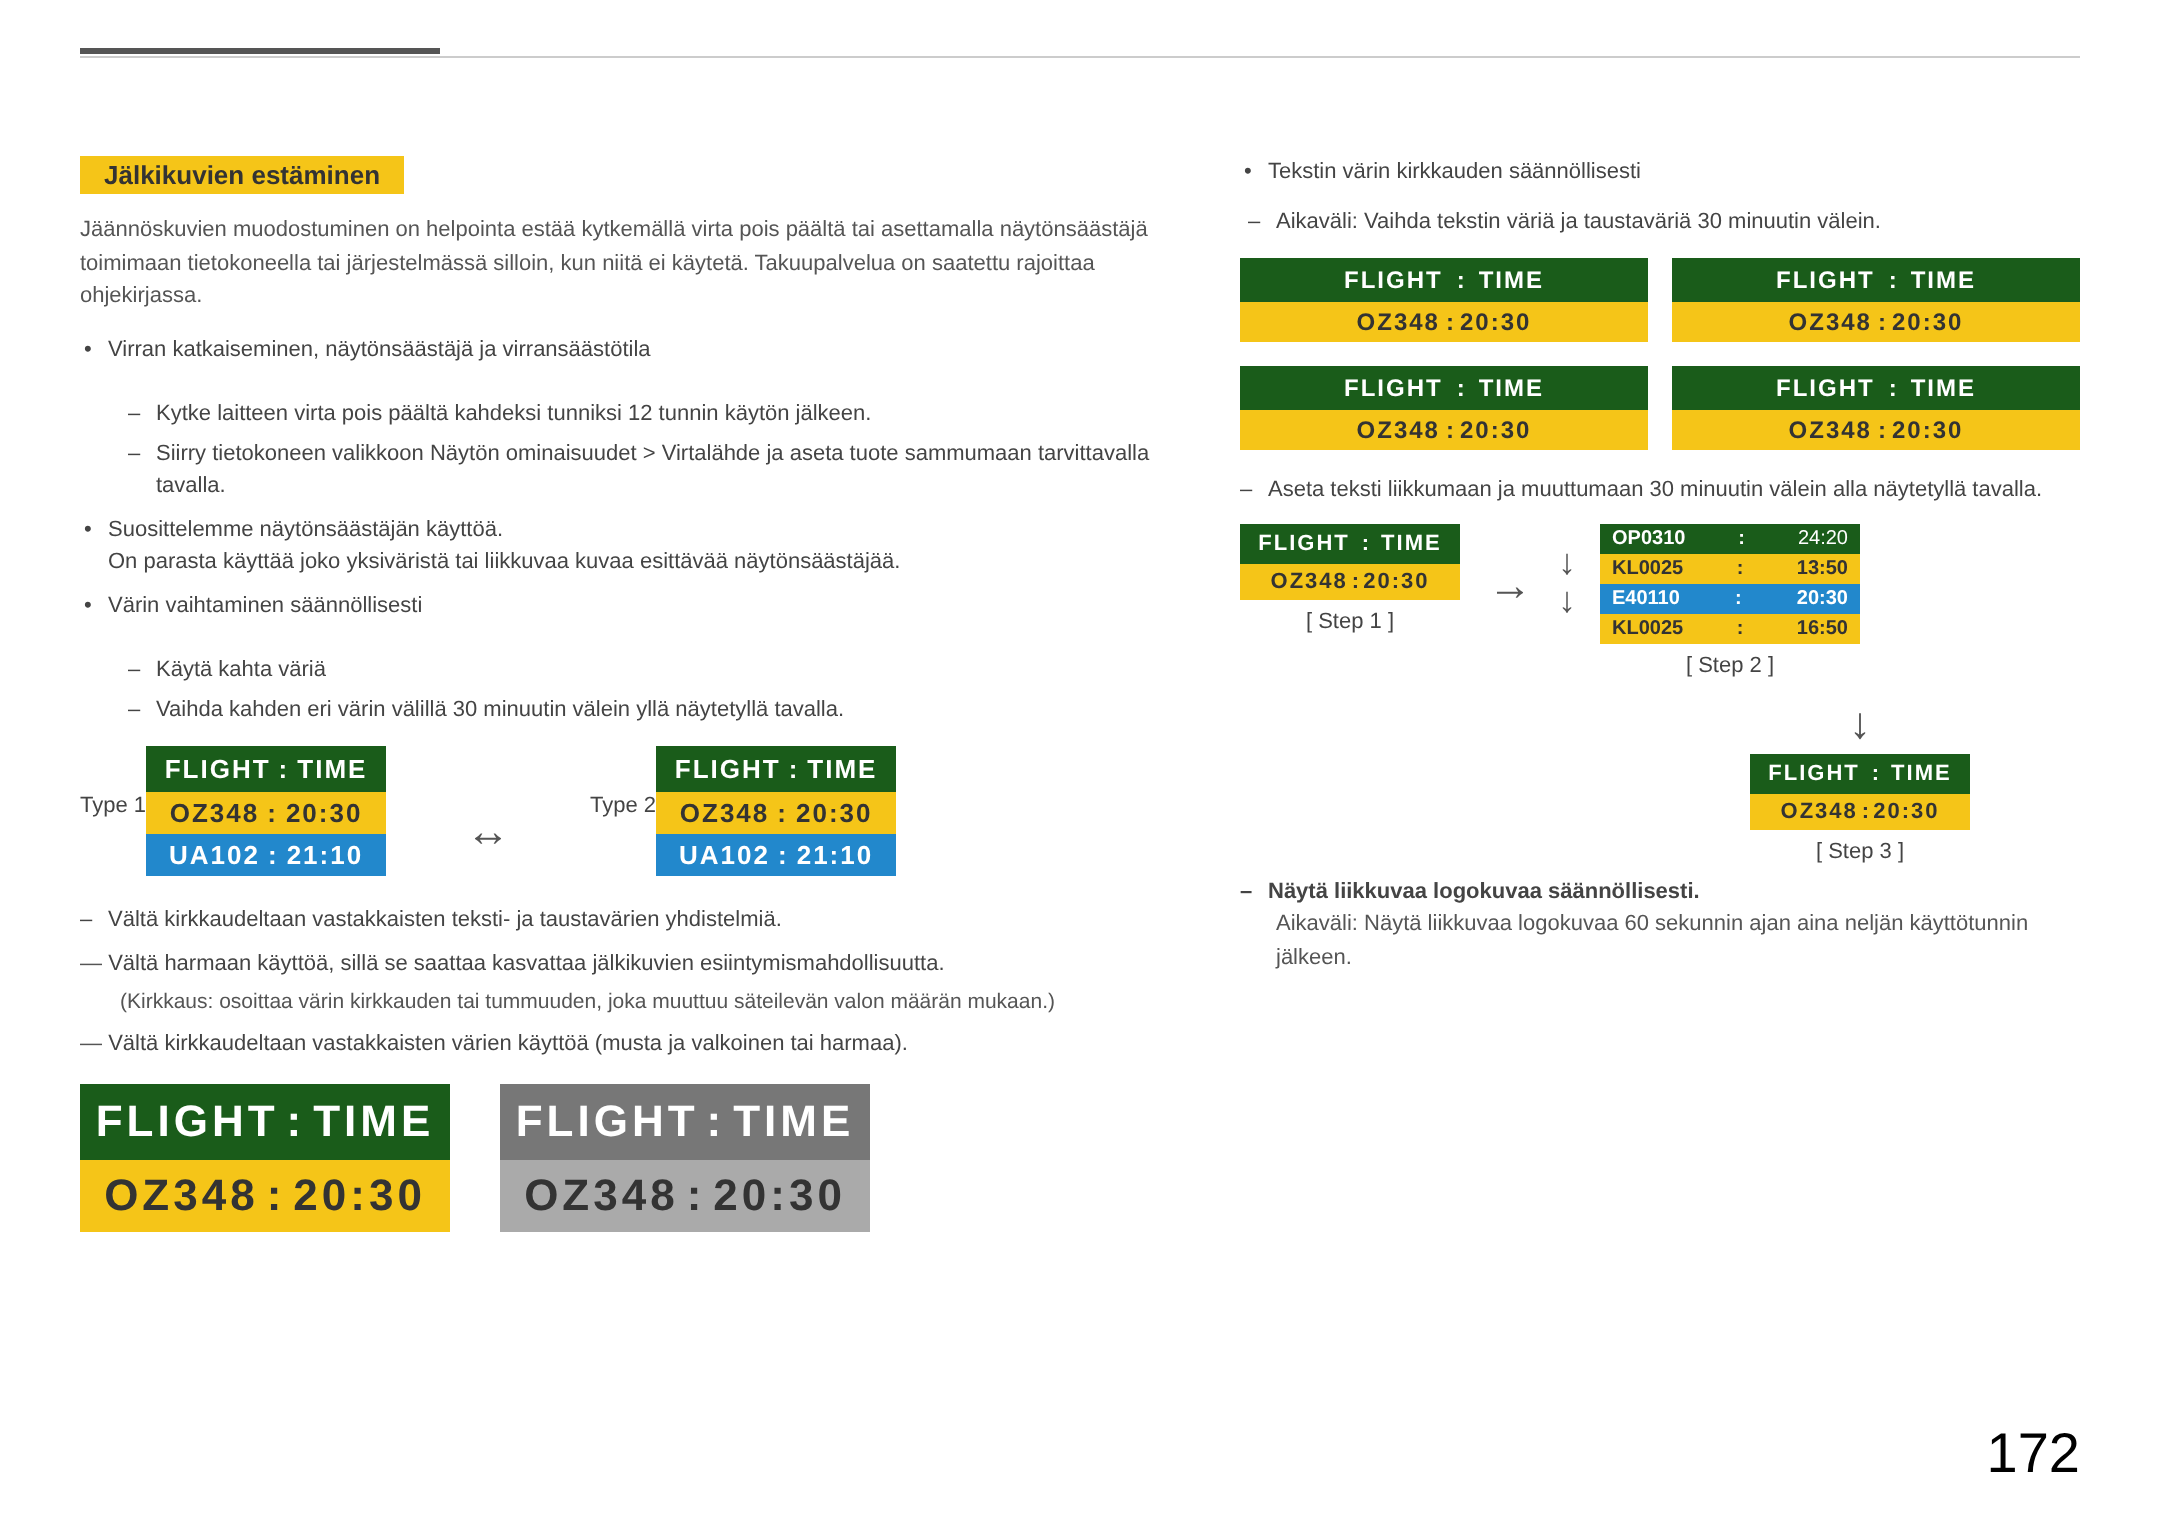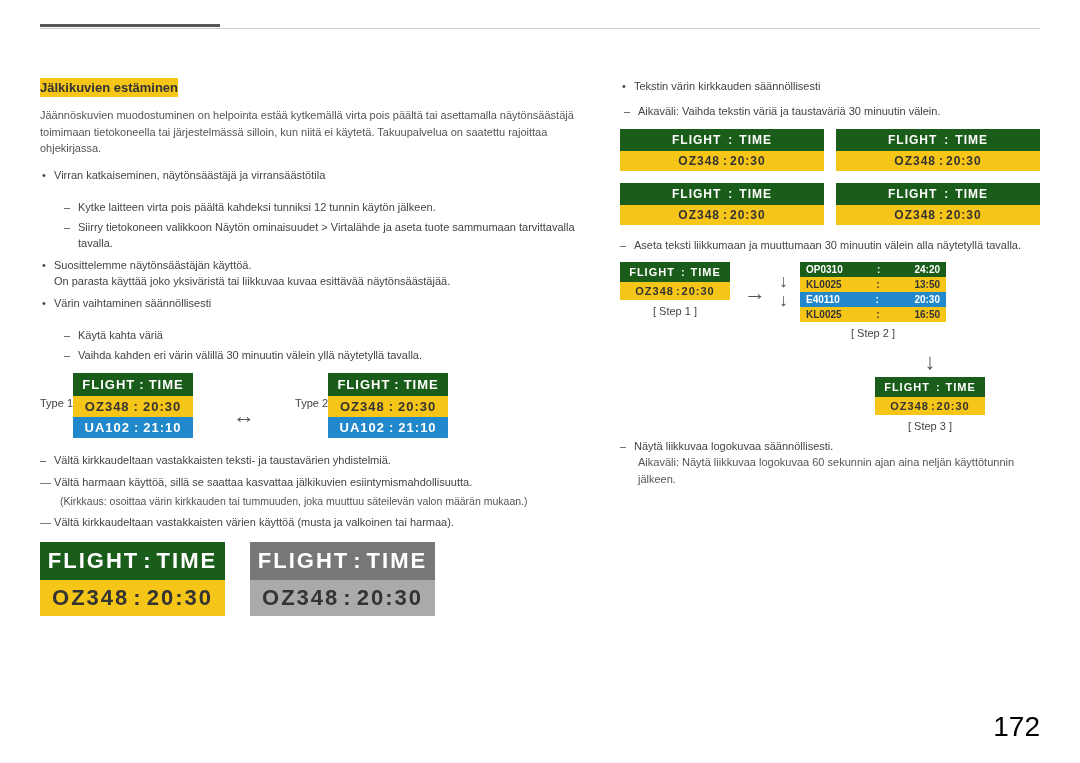--- a/index.html
+++ b/index.html
@@ -53,21 +53,21 @@
 
     .right-col {
       width: 420px;
       flex-shrink: 0;
     }
 
     
     .section-heading {
       display: inline-block;
       background: #f5c518;
-      padding: 2px 0;
+      padding: 2px 12px;
       font-size: 13px;
       font-weight: bold;
       color: #333;
       margin-bottom: 10px;
     }
 
     .intro-text {
       font-size: 11px;
       color: #555;
       margin-bottom: 10px;
@@ -371,20 +371,21 @@
       font-weight: 300;
     }
 
     .bottom-note-dash {
       font-size: 11px;
       color: #444;
       padding-left: 14px;
       position: relative;
       line-height: 1.5;
       margin-top: 6px;
+      font-weight: bold;
     }
     .bottom-note-dash::before {
       content: '–';
       position: absolute;
       left: 0;
     }
     .bottom-note-sub {
       font-size: 11px;
       color: #555;
       padding-left: 18px;
@@ -601,25 +602,25 @@
           <div class="step-arrow" style="position:relative">
             →
             
             <div style="position:absolute;right:-18px;top:-8px;display:flex;flex-direction:column;font-size:18px;color:#555;line-height:1.1">
               <span>↓</span>
               <span>↓</span>
             </div>
           </div>
 
           <div class="step-block" style="margin-left:20px">
-            <div style="display:flex;flex-direction:column;width:146px;border:none">
+            <div style="display:flex;flex-direction:column;width:130px;border:none">
               <div style="background:#1a5c1a;display:flex;justify-content:space-between;padding:2px 6px">
                 <span style="font-size:10px;font-weight:bold;color:#fff">OP0310</span>
                 <span style="font-size:10px;font-weight:bold;color:#fff">:</span>
-                <span style="font-size:10px;font-weight:bold;color:#fff">24:20</span>
+                <span style="font-size:10px;font-weight:normal;color:#fff">24:20</span>
               </div>
               <div style="background:#f5c518;display:flex;justify-content:space-between;padding:2px 6px">
                 <span style="font-size:10px;font-weight:bold;color:#333">KL0025</span>
                 <span style="font-size:10px;font-weight:bold;color:#333">:</span>
                 <span style="font-size:10px;font-weight:bold;color:#333">13:50</span>
               </div>
               <div style="background:#2288cc;display:flex;justify-content:space-between;padding:2px 6px">
                 <span style="font-size:10px;font-weight:bold;color:#fff">E40110</span>
                 <span style="font-size:10px;font-weight:bold;color:#fff">:</span>
                 <span style="font-size:10px;font-weight:bold;color:#fff">20:30</span>

